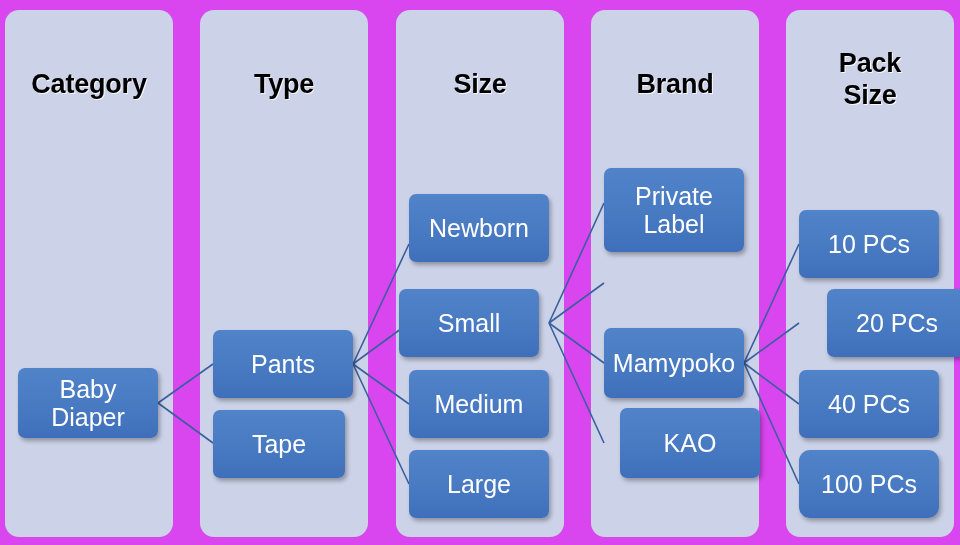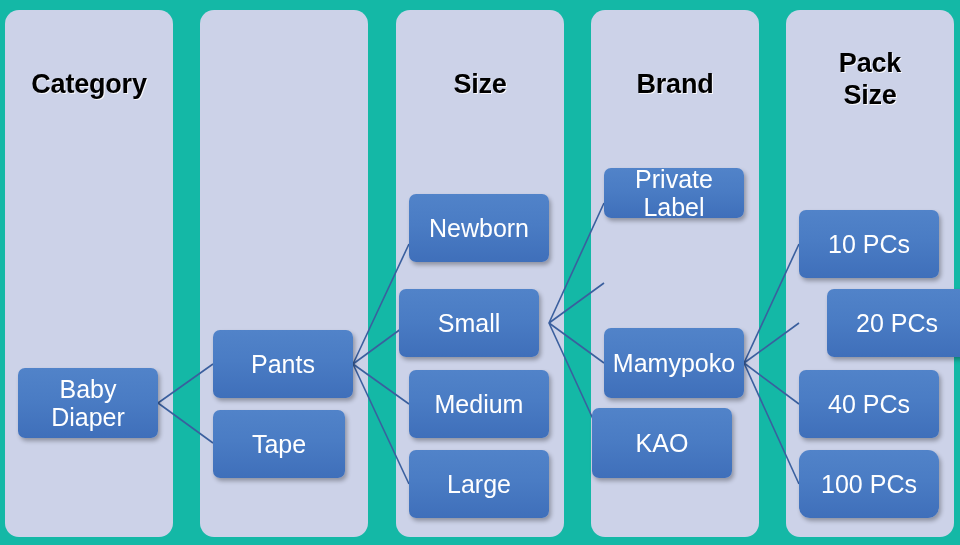--- a/index.html
+++ b/index.html
@@ -8,21 +8,21 @@
     padding: 0;
     background: #ffffff;
   }
   body {
     font-family: "Liberation Sans", sans-serif;
   }
   #canvas {
     position: relative;
     width: 960px;
     height: 545px;
-    background: #14b8a6;
+    background: #d946ef;
     overflow: hidden;
   }
   
   .column {
     position: absolute;
     top: 10px;
     height: 527px;
     width: 168px;
     background: #ccd2e8;
     border-radius: 14px;
@@ -85,20 +85,21 @@
 
 <div id="canvas">
 
   <div class="column col-1"></div>
   <div class="column col-2"></div>
   <div class="column col-3"></div>
   <div class="column col-4"></div>
   <div class="column col-5"></div>
 
   <div class="col-header hdr-single" style="left:5px; width:168px;">Category</div>
+  <div class="col-header hdr-single" style="left:200px; width:168px;">Type</div>
   <div class="col-header hdr-single" style="left:396px; width:168px;">Size</div>
   <div class="col-header hdr-single" style="left:591px; width:168px;">Brand</div>
   <div class="col-header hdr-double" style="left:786px; width:168px;">
     <div>Pack</div>
     <div>Size</div>
   </div>
 
   <svg id="links" viewBox="0 0 960 545" xmlns="http://www.w3.org/2000/svg">
 
     <line x1="158" y1="403" x2="213" y2="364"></line>
@@ -124,23 +125,23 @@
 Diaper</div>
 
   <div class="node" style="left:213px; top:330px; width:140px; height:68px;">Pants</div>
   <div class="node" style="left:213px; top:410px; width:132px; height:68px;">Tape</div>
 
   <div class="node" style="left:409px; top:194px; width:140px; height:68px;">Newborn</div>
   <div class="node" style="left:399px; top:289px; width:140px; height:68px;">Small</div>
   <div class="node" style="left:409px; top:370px; width:140px; height:68px;">Medium</div>
   <div class="node" style="left:409px; top:450px; width:140px; height:68px;">Large</div>
 
-  <div class="node" style="left:604px; top:168px; width:140px; height:50px;">Private
+  <div class="node" style="left:604px; top:168px; width:140px; height:84px;">Private
 Label</div>
   <div class="node" style="left:604px; top:328px; width:140px; height:70px;">Mamypoko</div>
-  <div class="node" style="left:592px; top:408px; width:140px; height:70px;">KAO</div>
+  <div class="node" style="left:620px; top:408px; width:140px; height:70px;">KAO</div>
 
   <div class="node" style="left:799px; top:210px; width:140px; height:68px;">10 PCs</div>
   <div class="node" style="left:799px; top:289px; width:140px; height:68px;margin-left:28px;">20 PCs</div>
   <div class="node" style="left:799px; top:370px; width:140px; height:68px;">40 PCs</div>
   <div class="node" style="left:799px; top:450px; width:140px; height:68px;border-radius:11px;">100 PCs</div>
 
 </div>
 
 </body></html>

